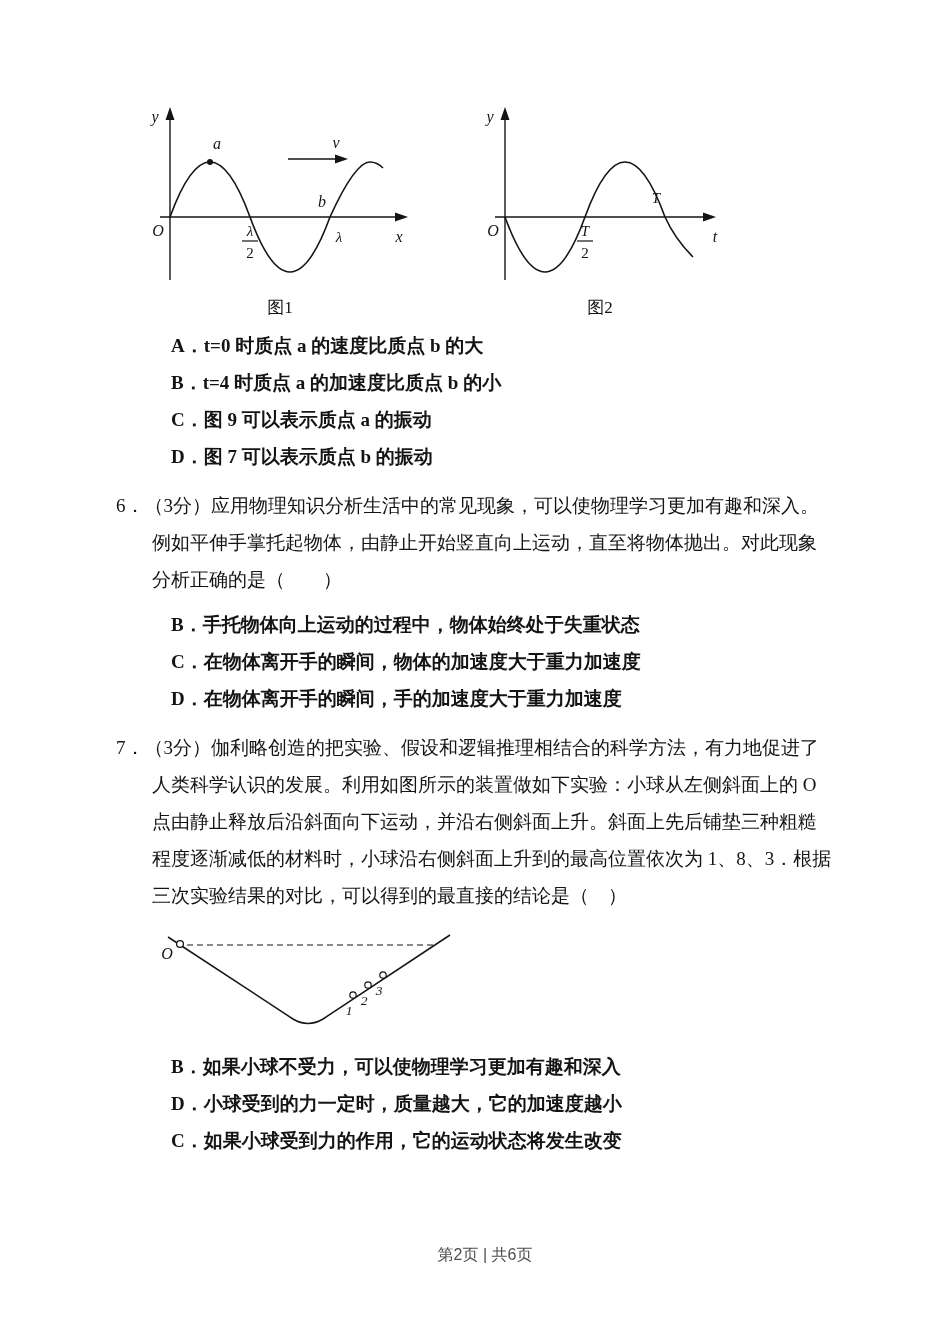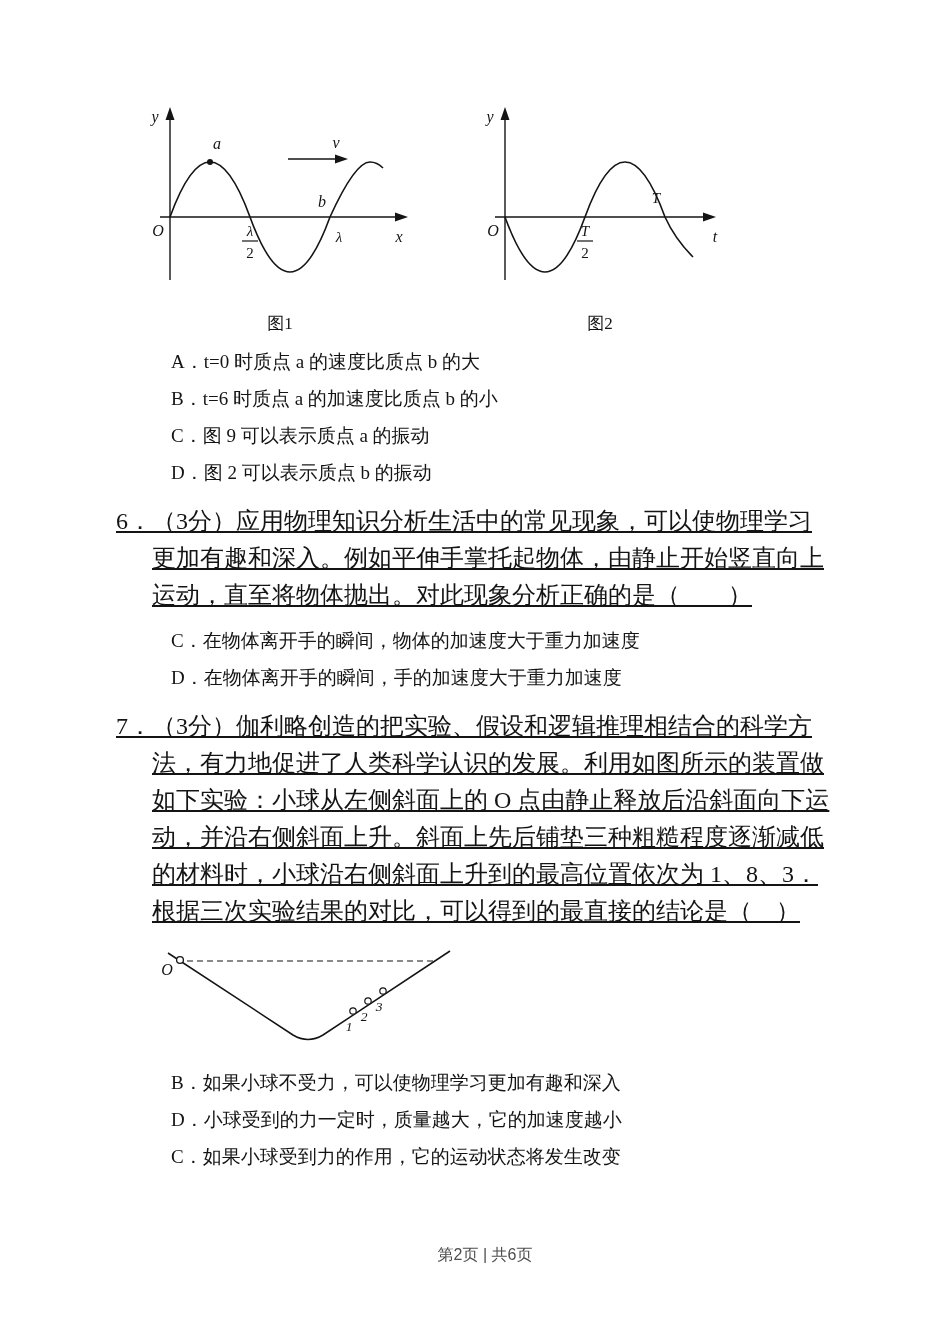--- a/index.html
+++ b/index.html
@@ -9,27 +9,27 @@
     position:relative;
     width:950px; height:1344px;
     background:#ffffff;
     font-family:"Liberation Serif","DejaVu Serif",serif;
     color:#141414;
     overflow:hidden;
   }
   .content { padding:102px 118px 0 116px; }
   .figures-row { display:flex; gap:50px; margin-left:24px; }
   .figure { display:flex; flex-direction:column; align-items:center; }
-  .figure-caption { font-size:17px; margin-top:18px; }
+  .figure-caption { font-size:17px; margin-top:2px; }
   svg text { font-family:"Liberation Serif","DejaVu Serif",serif; fill:#141414; }
   .it { font-style:italic; }
-  .options { margin:8px 0 0 55px; }
+  .options { margin:8px 0 0 55px;font-weight:bold; }
   .option { font-size:19px; line-height:37px; }
   .question { margin-top:12px; }
-  .stem { font-size:24px; line-height:37px; padding-left:36px; text-indent:-36px;text-decoration:underline; }
+  .stem { font-size:19px; line-height:37px; padding-left:36px; text-indent:-36px; }
   .incline-wrap { margin:14px 0 4px 42px; }
   .footer {
     position:absolute; bottom:78px; left:10px; width:100%;
     text-align:center; font-size:16px; color:#4d4d4d;
     font-family:"Liberation Sans","DejaVu Sans",sans-serif;
   }
 </style>
 </head>
 <body>
 
@@ -88,28 +88,29 @@
           <text x="115" y="156" font-size="15" text-anchor="middle">2</text>
           <text class="it" x="186" y="101" font-size="15" text-anchor="middle">T</text>
         </svg>
         <div class="figure-caption">图2</div>
       </div>
 
     </div>
 
     <div class="options">
       <p class="option">A．t=0 时质点 a 的速度比质点 b 的大</p>
-      <p class="option">B．t=6 时质点 a 的加速度比质点 b 的小</p>
+      <p class="option">B．t=4 时质点 a 的加速度比质点 b 的小</p>
       <p class="option">C．图 9 可以表示质点 a 的振动</p>
-      <p class="option">D．图 2 可以表示质点 b 的振动</p>
+      <p class="option">D．图 7 可以表示质点 b 的振动</p>
     </div>
 
     <div class="question">
       <p class="stem">6．（3分）应用物理知识分析生活中的常见现象，可以使物理学习更加有趣和深入。例如平伸手掌托起物体，由静止开始竖直向上运动，直至将物体抛出。对此现象分析正确的是（　　）</p>
       <div class="options">
+        <p class="option">B．手托物体向上运动的过程中，物体始终处于失重状态</p>
         <p class="option">C．在物体离开手的瞬间，物体的加速度大于重力加速度</p>
         <p class="option">D．在物体离开手的瞬间，手的加速度大于重力加速度</p>
       </div>
     </div>
 
     <div class="question">
       <p class="stem">7．（3分）伽利略创造的把实验、假设和逻辑推理相结合的科学方法，有力地促进了人类科学认识的发展。利用如图所示的装置做如下实验：小球从左侧斜面上的 O 点由静止释放后沿斜面向下运动，并沿右侧斜面上升。斜面上先后铺垫三种粗糙程度逐渐减低的材料时，小球沿右侧斜面上升到的最高位置依次为 1、8、3．根据三次实验结果的对比，可以得到的最直接的结论是（　）</p>
 
       <div class="incline-wrap">
         <svg width="300" height="108" viewBox="0 0 300 108">

